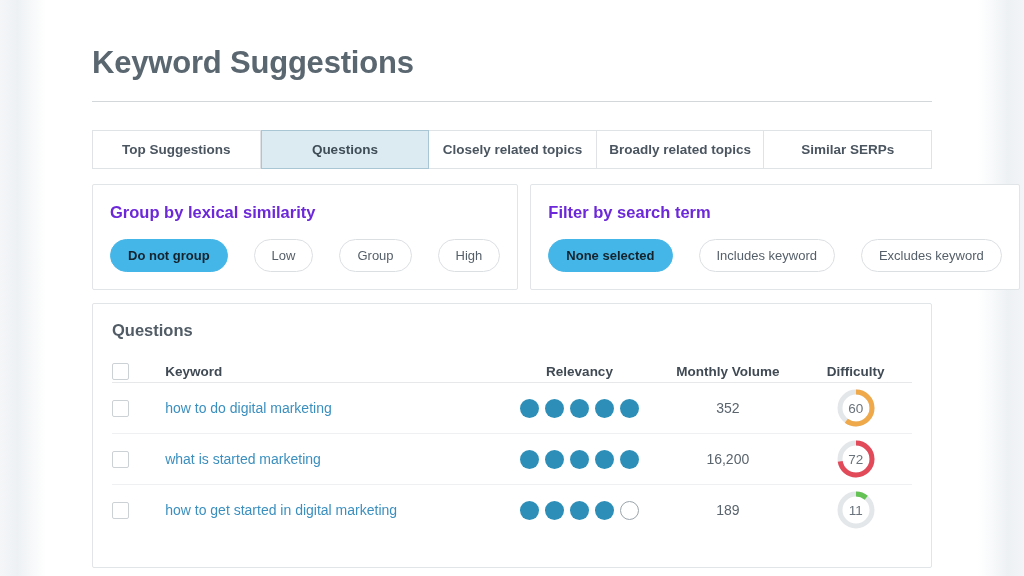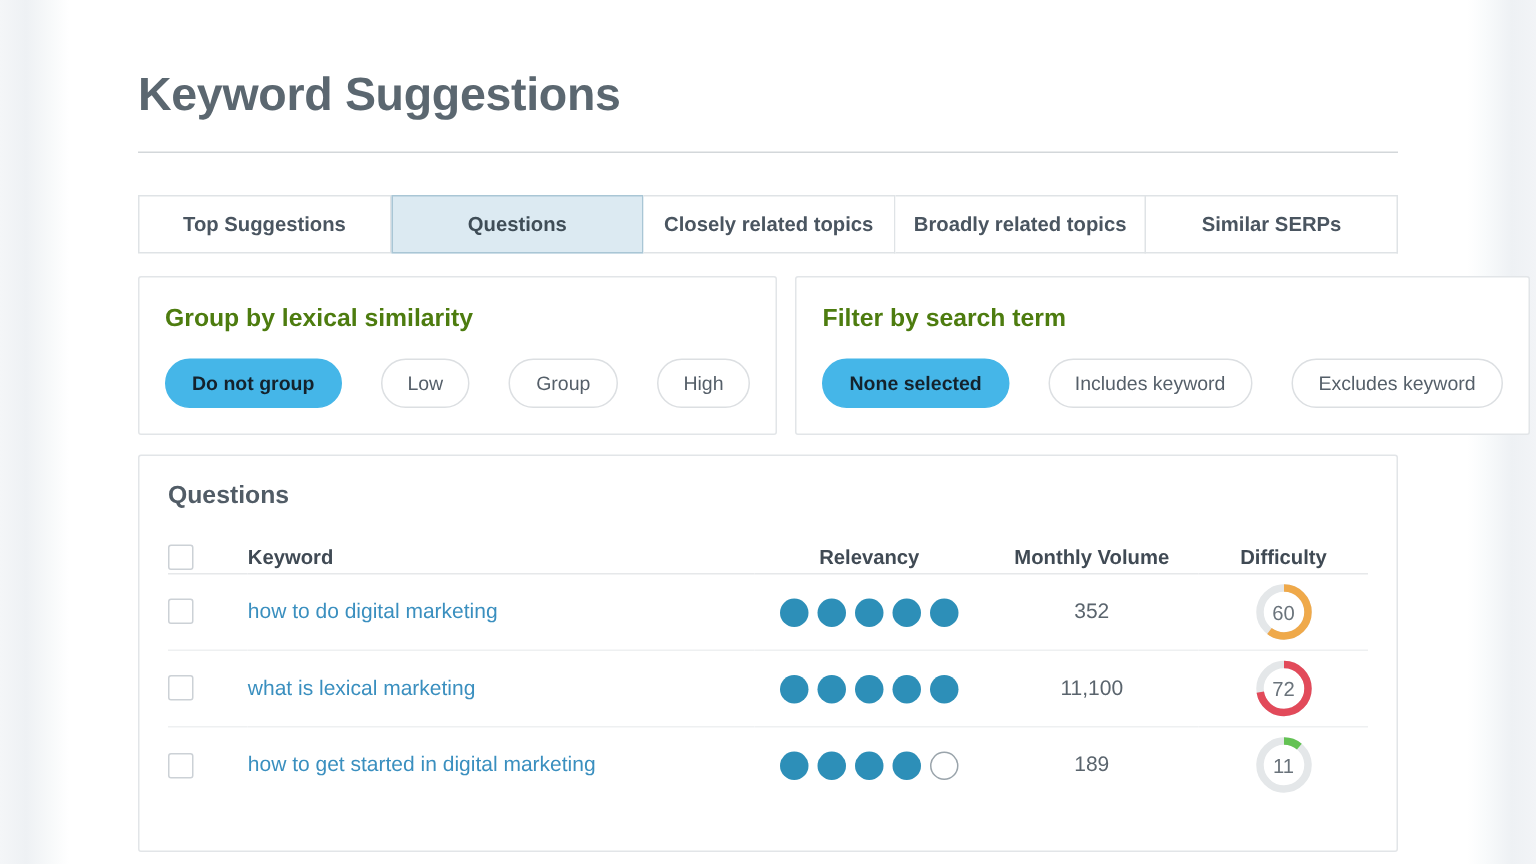--- a/index.html
+++ b/index.html
@@ -105,21 +105,21 @@
     flex: 1 1 0;
     border: 1px solid #e2e5e8;
     background: #ffffff;
     border-radius: 2px;
     padding: 18px 17px 20px 17px;
     height: 106px;
   }
   .panel-title {
     font-size: 16.5px;
     font-weight: bold;
-    color: #4d7c0f;
+    color: #6d28d9;
     margin-bottom: 17px;
   }
   .pill-row {
     display: flex;
     gap: 26px;
     align-items: center;
   }
   .pill {
     border: 1px solid #dcdfe2;
     border-radius: 17px;
@@ -345,31 +345,31 @@
                       <circle cx="20" cy="20" r="16" fill="none" stroke="#e4e7e9" stroke-width="5"></circle>
                       <circle cx="20" cy="20" r="16" fill="none" stroke="#efa94a" stroke-width="5" stroke-dasharray="60.32 40.21" stroke-linecap="butt"></circle>
                     </svg>
                     <div class="ring-label">60</div>
                   </div>
                 </div>
               </td>
             </tr>
             <tr>
               <td class="col-check"><span class="checkbox"></span></td>
-              <td class="col-keyword"><a class="kw-link">what is lexical marketing</a></td>
+              <td class="col-keyword"><a class="kw-link">what is started marketing</a></td>
               <td class="col-relevancy">
                 <div class="dots">
                   <span class="dot"></span>
                   <span class="dot"></span>
                   <span class="dot"></span>
                   <span class="dot"></span>
                   <span class="dot"></span>
                 </div>
               </td>
-              <td class="col-volume"><span class="volume">11,100</span></td>
+              <td class="col-volume"><span class="volume">16,200</span></td>
               <td class="col-difficulty">
                 <div class="ring-wrap">
                   <div class="ring">
                     <svg width="40" height="40" viewBox="0 0 40 40">
                       <circle cx="20" cy="20" r="16" fill="none" stroke="#e4e7e9" stroke-width="5"></circle>
                       <circle cx="20" cy="20" r="16" fill="none" stroke="#e24a5a" stroke-width="5" stroke-dasharray="72.38 28.15" stroke-linecap="butt"></circle>
                     </svg>
                     <div class="ring-label">72</div>
                   </div>
                 </div>

